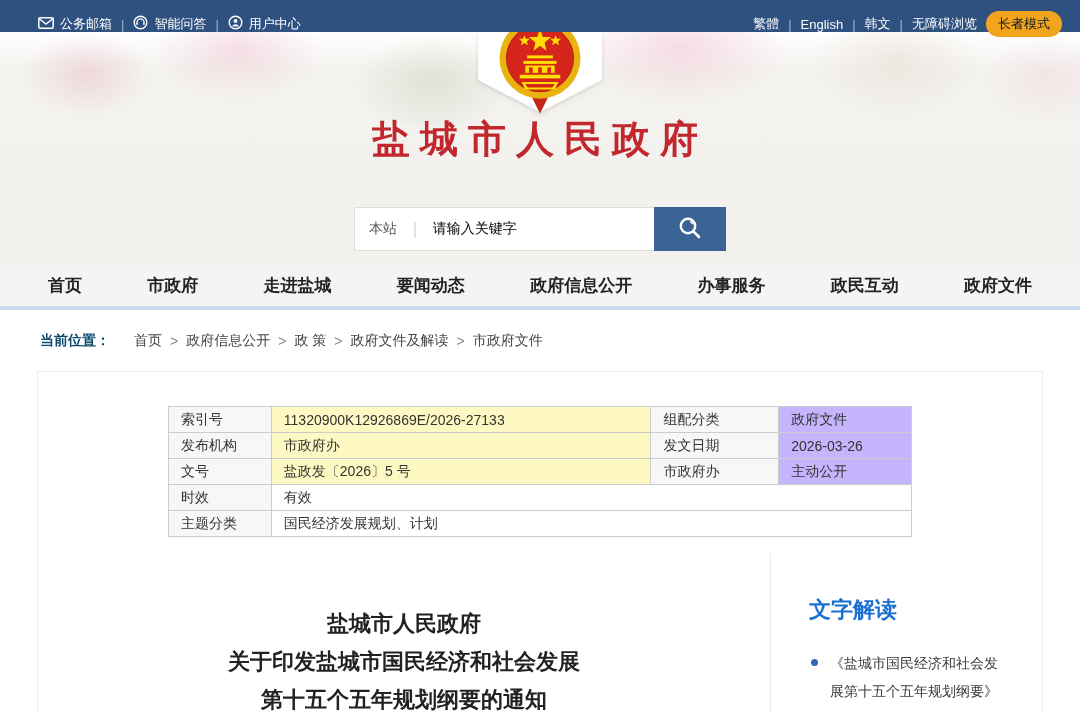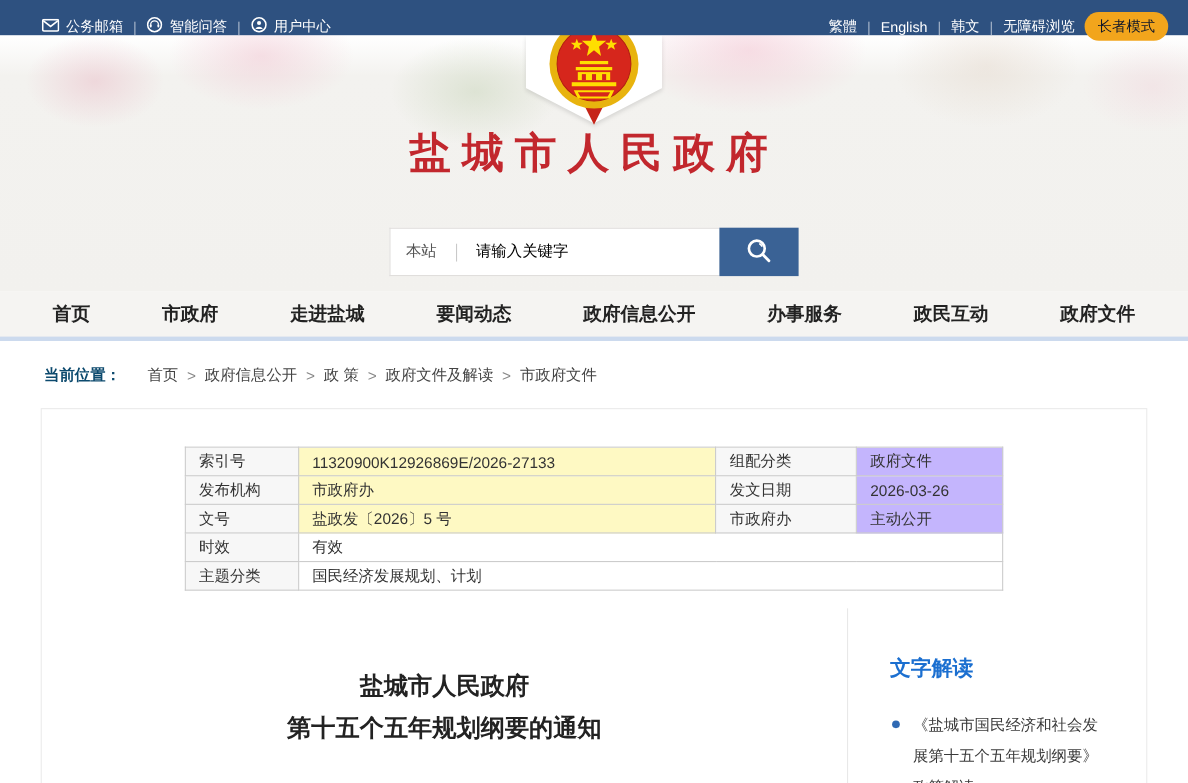--- a/index.html
+++ b/index.html
@@ -71,21 +71,21 @@
   td.mlabel2 { background:#f7f7f7; width:128px; }
   td.mval { width:380px; background:#fef9c3; }
   td.mval2 { width:133px; background:#c4b5fd; }
 
   .content-row { display:flex; margin-top:16px; min-height:282px; }
   .doc-area { width:732px; }
   .doc-title { margin-top:52px; text-align:center;
     font-family:"Liberation Serif", serif; font-weight:bold; font-size:22px;
     line-height:38px; color:#222; }
   .sidebar { flex:1; border-left:1px solid #e8e8e8; padding:42px 20px 20px 38px; }
-  .sb-heading { color:#1b6fd0; font-size:19px; font-weight:bold; }
+  .sb-heading { color:#1b6fd0; font-size:22px; font-weight:bold; }
   .sb-item { display:flex; margin-top:24px; cursor:pointer; }
   .sb-dot { width:7px; height:7px; border-radius:50%; background:#2f69b3;
     margin:10px 12px 0 2px; flex:none; }
   .sb-text { width:172px; font-size:14px; line-height:28px; color:#3a3a3a; }
 </style>
 </head>
 <body>
 
 <div class="topbar">
   <div class="topbar-left">
@@ -232,20 +232,21 @@
       <td class="mlabel">主题分类</td>
       <td colspan="3">国民经济发展规划、计划</td>
     </tr>
   </tbody>
     </table>
 
   <div class="content-row">
     <div class="doc-area">
       <div class="doc-title">
         <div>盐城市人民政府</div>
+        <div>关于印发盐城市国民经济和社会发展</div>
         <div>第十五个五年规划纲要的通知</div>
       </div>
     </div>
     <div class="sidebar">
       <div class="sb-heading">文字解读</div>
       <div class="sb-item">
         <span class="sb-dot"></span>
         <span class="sb-text">《盐城市国民经济和社会发展第十五个五年规划纲要》政策解读</span>
       </div>
     </div>

